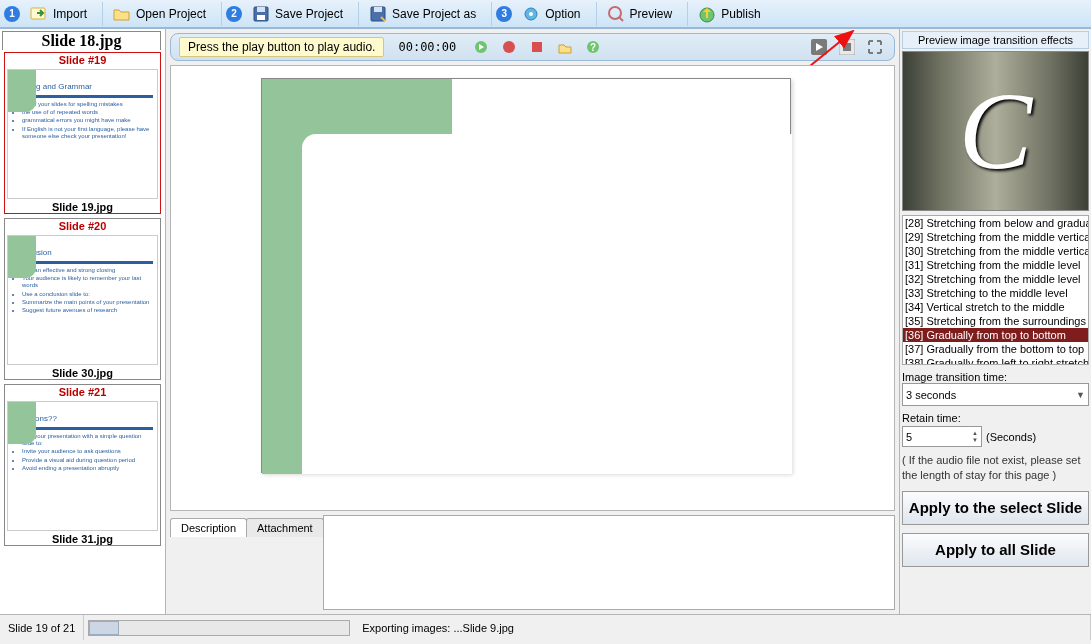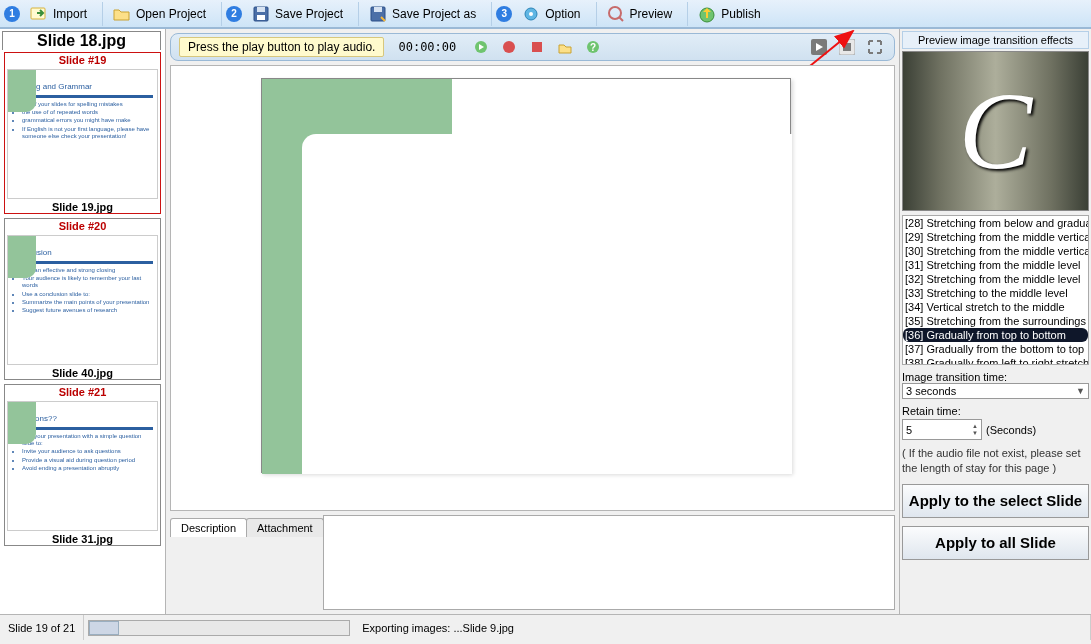--- a/index.html
+++ b/index.html
@@ -137,23 +137,23 @@
     display:flex; align-items:center; justify-content:center;
     margin-bottom:4px;
   }
   .preview-box span { font-family:"Times New Roman", serif; font-size:110px; font-style:italic; color:#fff; text-shadow:2px 2px 3px #000; }
   .effects-list {
     height:150px; overflow-y:scroll;
     border:1px solid #aaa; background:#fff;
     font-size:11px; line-height:14px;
   }
   .effects-list div { white-space:nowrap; padding:0 2px; }
-  .effects-list .sel { background:#0f172a; color:#fff;border-radius:6px; }
+  .effects-list .sel { background:#7f1d1d; color:#fff; }
   .field-label { margin-top:6px; }
-  .combo { width:100%; height:16px; border:1px solid #999; background:#fff; font-size:11px; padding:1px 3px; display:flex; align-items:center; justify-content:space-between;}
+  .combo { width:100%; height:23px; border:1px solid #999; background:#fff; font-size:11px; padding:1px 3px; display:flex; align-items:center; justify-content:space-between;}
   .combo .arrw { font-size:9px; color:#555;}
   .spin-row { display:flex; align-items:center; gap:4px; margin-top:2px;}
   .spin { width:80px; height:21px; border:1px solid #999; background:#fff; display:flex; align-items:center; padding:0 3px; justify-content:space-between;}
   .spin .btns { display:flex; flex-direction:column; font-size:6px; line-height:7px; color:#555;}
   .note { font-size:11px; margin-top:6px; color:#333; line-height:1.35;}
   .big-btn { height:34px; border:1px solid #999; margin-top:8px; background:linear-gradient(#fbfcfd,#dfe6ee); display:flex; align-items:center; justify-content:center; font-weight:bold; font-size:15px; cursor:pointer;}
 
   
   .statusbar {
     height: 26px;
@@ -246,21 +246,21 @@
           <path d="M10 4 L14 8 L11 8 L11 14 L9 14 L9 8 L6 8 Z" fill="#ffcc33"></path>
         </svg>
     </span>
     <span>Publish</span>
   </div>
 </div>
 
 <div class="main">
 
   <div class="slide-panel">
-    <div class="slide-bot" style="margin:2px 4px 0 2px; border:1px solid #888; border-bottom:none;">Slide 18.jpg</div>
+    <div class="slide-bot" style="margin:2px 4px 0 2px; border:1px solid #888; border-bottom:none;font-family:Liberation Serif, serif;">Slide 18.jpg</div>
     <div id="slide-list">
         <div class="slide-item selected">
           <div class="slide-sel-top">Slide #19</div>
           <div class="slide-thumb">
             <div class="thumb-l"></div>
             <div class="title">Spelling and Grammar</div>
             <div class="bar"></div>
             <ul>
               <li>Proof your slides for spelling mistakes</li>
               <li>the use of of repeated words</li>
@@ -277,21 +277,21 @@
             <div class="title">Conclusion</div>
             <div class="bar"></div>
             <ul>
               <li>Use an effective and strong closing</li>
               <li>Your audience is likely to remember your last words</li>
               <li>Use a conclusion slide to:</li>
               <li>Summarize the main points of your presentation</li>
               <li>Suggest future avenues of research</li>
             </ul>
           </div>
-          <div class="slide-bot">Slide 40.jpg</div>
+          <div class="slide-bot">Slide 30.jpg</div>
         </div>
         <div class="slide-item">
           <div class="slide-sel-top">Slide #21</div>
           <div class="slide-thumb">
             <div class="thumb-l"></div>
             <div class="title">Questions??</div>
             <div class="bar"></div>
             <ul>
               <li>End your presentation with a simple question slide to:</li>
               <li>Invite your audience to ask questions</li>

